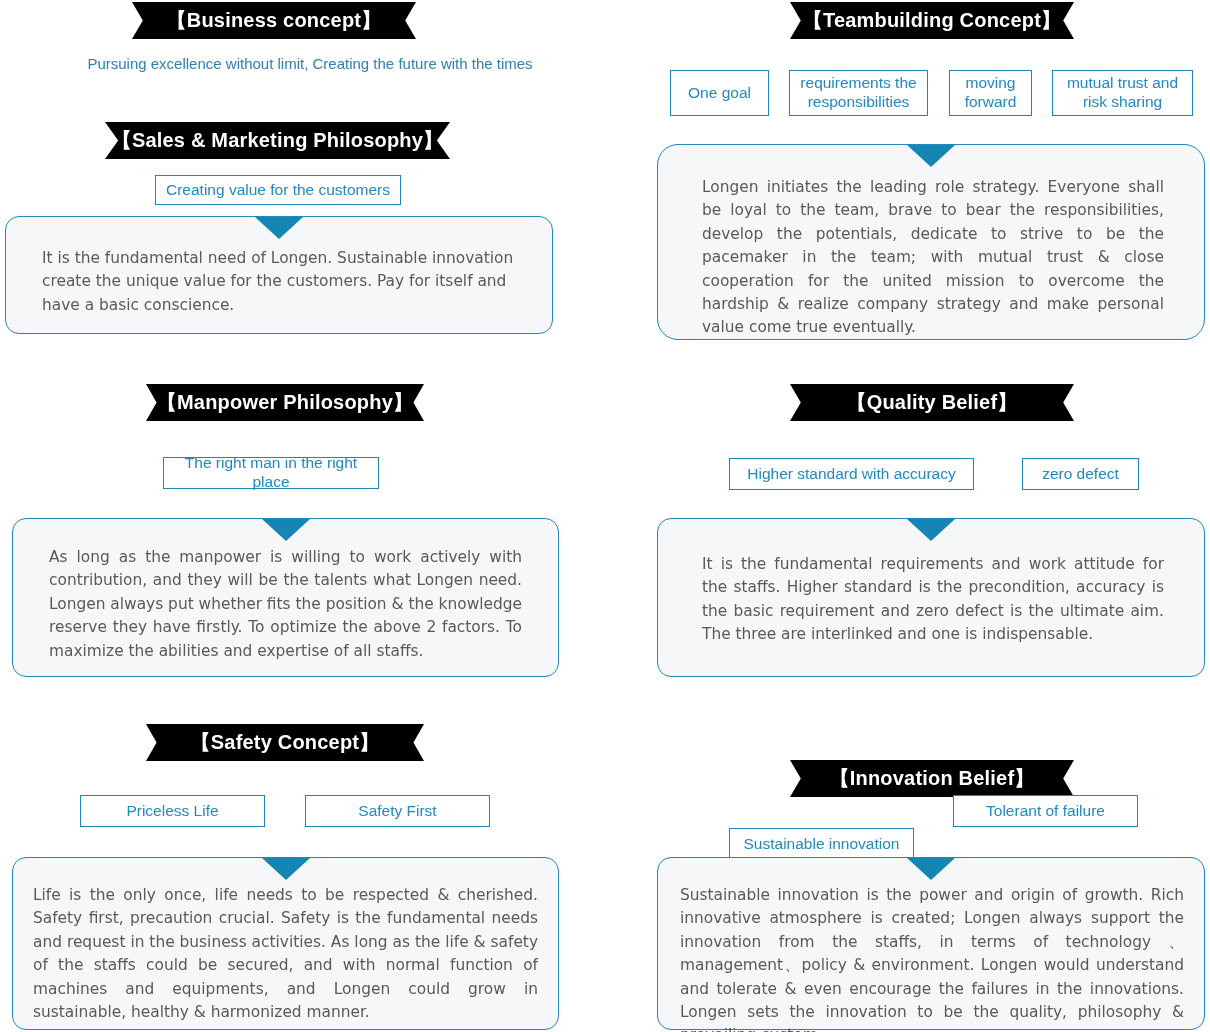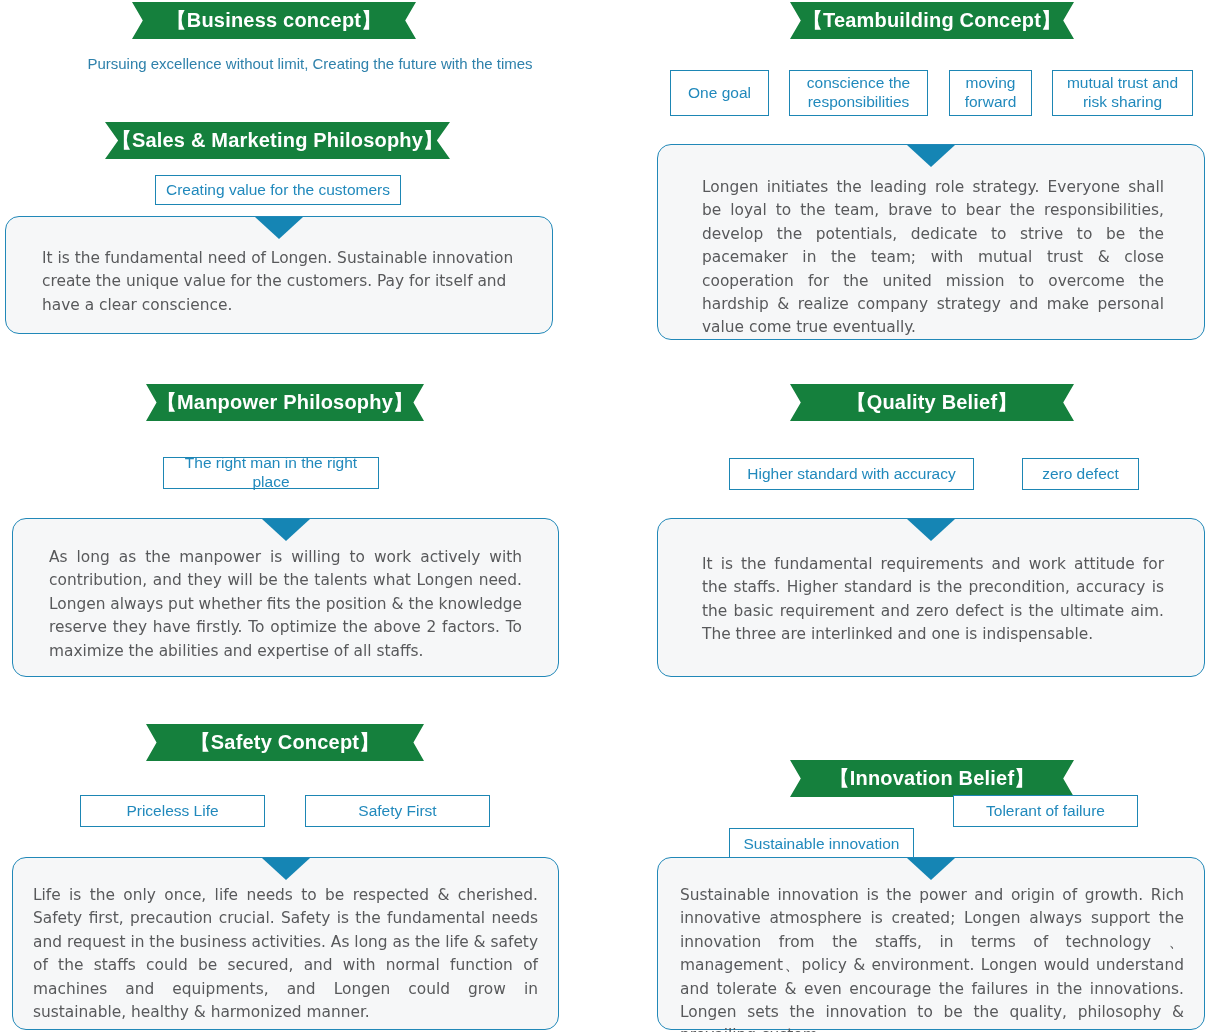--- a/index.html
+++ b/index.html
@@ -11,21 +11,21 @@
     width: 1210px;
     height: 1032px;
     position: relative;
     font-family: "Liberation Sans", "DejaVu Sans", sans-serif;
     overflow: hidden;
   }
 
   
   .ribbon {
     position: absolute;
-    background: #15803d;
+    background: #000000;
     color: #ffffff;
     display: flex;
     align-items: center;
     justify-content: center;
     height: 37px;
     font-size: 20px;
     font-weight: bold;
     letter-spacing: .2px;
     white-space: nowrap;
     -webkit-clip-path: polygon(0 0, 100% 0, 100% 100%, 0 100%, 4.2% 50%);
@@ -112,21 +112,21 @@
 <div class="ribbon" style="left:105px; top:122px; width:345px;">
   <span class="ribbon-label">【Sales &amp; Marketing Philosophy】</span>
 </div>
 
 <div class="kw-box" style="left:155px; top:175px; width:246px; height:30px;">
   <span>Creating value for the customers</span>
 </div>
 
 <div class="card" style="left:5px; top:216px; width:548px; height:118px;">
   <div class="notch"></div>
-  <div class="card-text left-align" style="top:30px; padding:0 36px 0 36px;">It is the fundamental need of Longen. Sustainable innovation create the unique value for the customers. Pay for itself and have a clear conscience.</div>
+  <div class="card-text left-align" style="top:30px; padding:0 36px 0 36px;">It is the fundamental need of Longen. Sustainable innovation create the unique value for the customers. Pay for itself and have a basic conscience.</div>
 </div>
 
 <div class="ribbon" style="left:146px; top:384px; width:278px;">
   <span class="ribbon-label">【Manpower Philosophy】</span>
 </div>
 
 <div class="kw-box" style="left:163px; top:457px; width:216px; height:32px;">
   <span>The right man in the right place</span>
 </div>
 
@@ -152,30 +152,30 @@
 </div>
 
 <div class="ribbon" style="left:790px; top:2px; width:284px;">
   <span class="ribbon-label">【Teambuilding Concept】</span>
 </div>
 
 <div class="kw-box" style="left:670px; top:70px; width:99px; height:46px;">
   <span>One goal</span>
 </div>
 <div class="kw-box" style="left:789px; top:70px; width:139px; height:46px;">
-  <span>conscience the responsibilities</span>
+  <span>requirements the responsibilities</span>
 </div>
 <div class="kw-box" style="left:949px; top:70px; width:83px; height:46px;">
   <span>moving forward</span>
 </div>
 <div class="kw-box" style="left:1052px; top:70px; width:141px; height:46px;">
   <span>mutual trust and risk sharing</span>
 </div>
 
-<div class="card" style="left:657px; top:144px; width:548px; height:196px;">
+<div class="card" style="left:657px; top:144px; width:548px; height:196px;border-radius:21px;">
   <div class="notch"></div>
   <div class="card-text" style="top:31px; padding:0 40px 0 44px;">Longen initiates the leading role strategy. Everyone shall be loyal to the team, brave to bear the responsibilities, develop the potentials, dedicate to strive to be the pacemaker in the team; with mutual trust &amp; close cooperation for the united mission to overcome the hardship &amp; realize company strategy and make personal value come true eventually.</div>
 </div>
 
 <div class="ribbon" style="left:790px; top:384px; width:284px;">
   <span class="ribbon-label">【Quality Belief】</span>
 </div>
 
 <div class="kw-box" style="left:729px; top:458px; width:245px; height:32px;">
   <span>Higher standard with accuracy</span>

